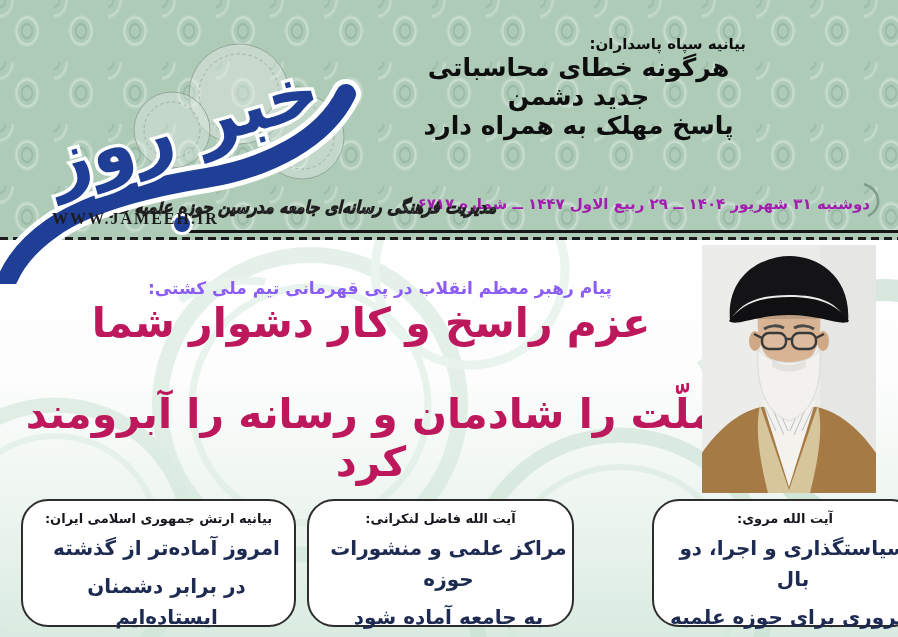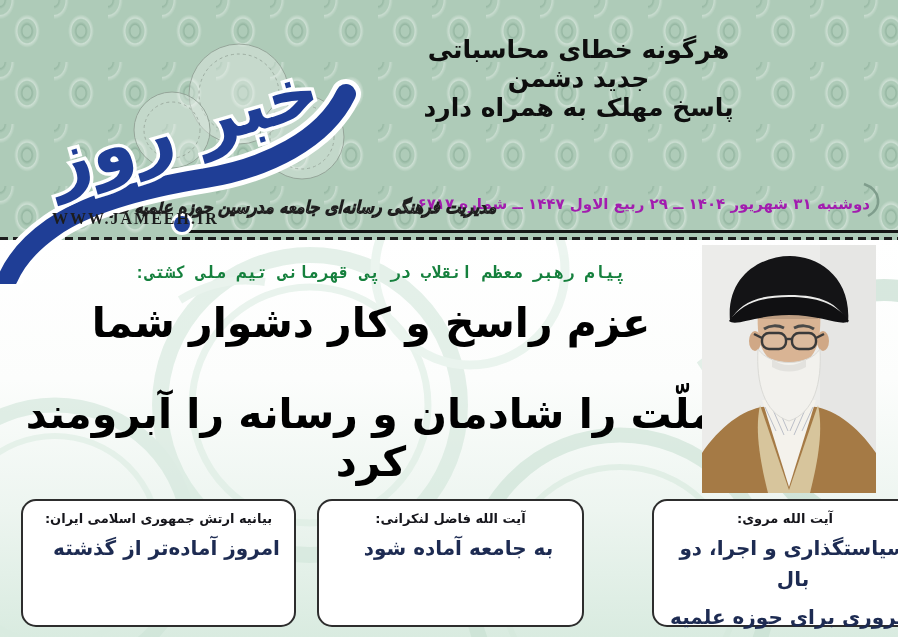--- a/index.html
+++ b/index.html
@@ -34,31 +34,31 @@
   .curl{position:absolute;left:858px;top:181px;z-index:2;}
 
   .irgc{position:absolute;right:152px;top:35px;width:335px;z-index:2;text-align:center;color:#0e0e0e;}
   .irgc .kicker{font-size:15px;font-weight:bold;text-align:right;padding-left:10px;}
   .irgc .line{font-size:25px;font-weight:bold;}
 
   .dateline{position:absolute;right:28px;top:195px;width:405px;z-index:2;text-align:center;
     font-size:15px;font-weight:bold;color:#a21caf;white-space:nowrap;}
 
   
-  .main-kicker{position:absolute;left:70px;top:262px;width:620px;z-index:2;text-align:center;
-    font-size:17px;font-weight:bold;color:#15803d;font-family:Liberation Mono, monospace;}
+  .main-kicker{position:absolute;left:70px;top:278px;width:620px;z-index:2;text-align:center;
+    font-size:17px;font-weight:bold;color:#8b5cf6;}
   .headline{position:absolute;left:15px;width:712px;z-index:2;text-align:center;
-    font-size:41px;font-weight:bold;color:#000000;}
+    font-size:41px;font-weight:bold;color:#be185d;}
   .h1{top:299px;} .h2{top:390px;}
   .photo{position:absolute;left:702px;top:245px;width:174px;height:248px;z-index:2;}
 
   
   .story-box{position:absolute;top:499px;height:128px;background:#fff;border:2px solid #2d2d2d;
-    border-radius:15px;z-index:2;text-align:center;box-sizing:border-box;padding-top:10px;cursor:pointer;}
-  .box-a{left:612px;width:266px;margin-left:40px;} .box-b{left:317px;width:267px;} .box-c{left:21px;width:275px;}
+    border-radius:27px;z-index:2;text-align:center;box-sizing:border-box;padding-top:10px;cursor:pointer;}
+  .box-a{left:612px;width:266px;margin-left:40px;} .box-b{left:307px;width:267px;} .box-c{left:21px;width:275px;}
   .story-box .kicker{font-size:13px;font-weight:bold;color:#16161c;}
   .story-box .line{font-size:20px;font-weight:bold;color:#1d2b52;margin-top:7px;line-height:31px;padding-left:16px;}
 </style>
 </head>
 <body>
 
 <div class="page">
 
   <div class="bg-top"></div>
   <div class="bg-main"></div>
@@ -101,20 +101,21 @@
 
   <div class="logo-url">WWW.JAMEEH.IR</div>
 
   <div class="calligraphy">مدیریت فرهنگی رسانه‌ای جامعه مدرسین حوزه علمیه قم</div>
 
   <svg class="curl" width="26" height="38" viewBox="0 0 26 38">
     <path d="M6,3 C23,9 25,27 10,35" fill="none" stroke="#7f9d8c" stroke-width="2.5"></path>
   </svg>
 
   <div class="irgc">
+    <div class="kicker">بیانیه سپاه پاسداران:</div>
     <div class="line">هرگونه خطای محاسباتی جدید دشمن</div>
     <div class="line">پاسخ مهلک به همراه دارد</div>
   </div>
 
   <div class="dateline">دوشنبه ۳۱ شهریور ۱۴۰۴ ــ ۲۹ ربیع الاول ۱۴۴۷ ــ شماره ۶۷۱۷</div>
 
   <div class="main-kicker">پیام رهبر معظم انقلاب در پی قهرمانی تیم ملی کشتی:</div>
   <div class="headline h1">عزم راسخ و کار دشوار شما</div>
   <div class="headline h2">ملّت را شادمان و رسانه را آبرومند کرد</div>
 
@@ -160,21 +161,23 @@
   </svg>
 
   <div class="story-box box-a">
     <div class="kicker">آیت الله مروی:</div>
     <div class="line">سیاستگذاری و اجرا، دو بال</div>
     <div class="line">ضروری برای حوزه علمیه است</div>
   </div>
 
   <div class="story-box box-b">
     <div class="kicker">آیت الله فاضل لنکرانی:</div>
+    <div class="line">مراکز علمی و منشورات حوزه</div>
     <div class="line">به جامعه آماده شود</div>
   </div>
 
   <div class="story-box box-c">
     <div class="kicker">بیانیه ارتش جمهوری اسلامی ایران:</div>
     <div class="line">امروز آماده‌تر از گذشته</div>
+    <div class="line">در برابر دشمنان ایستاده‌ایم</div>
   </div>
 
 </div>
 
 </body></html>

